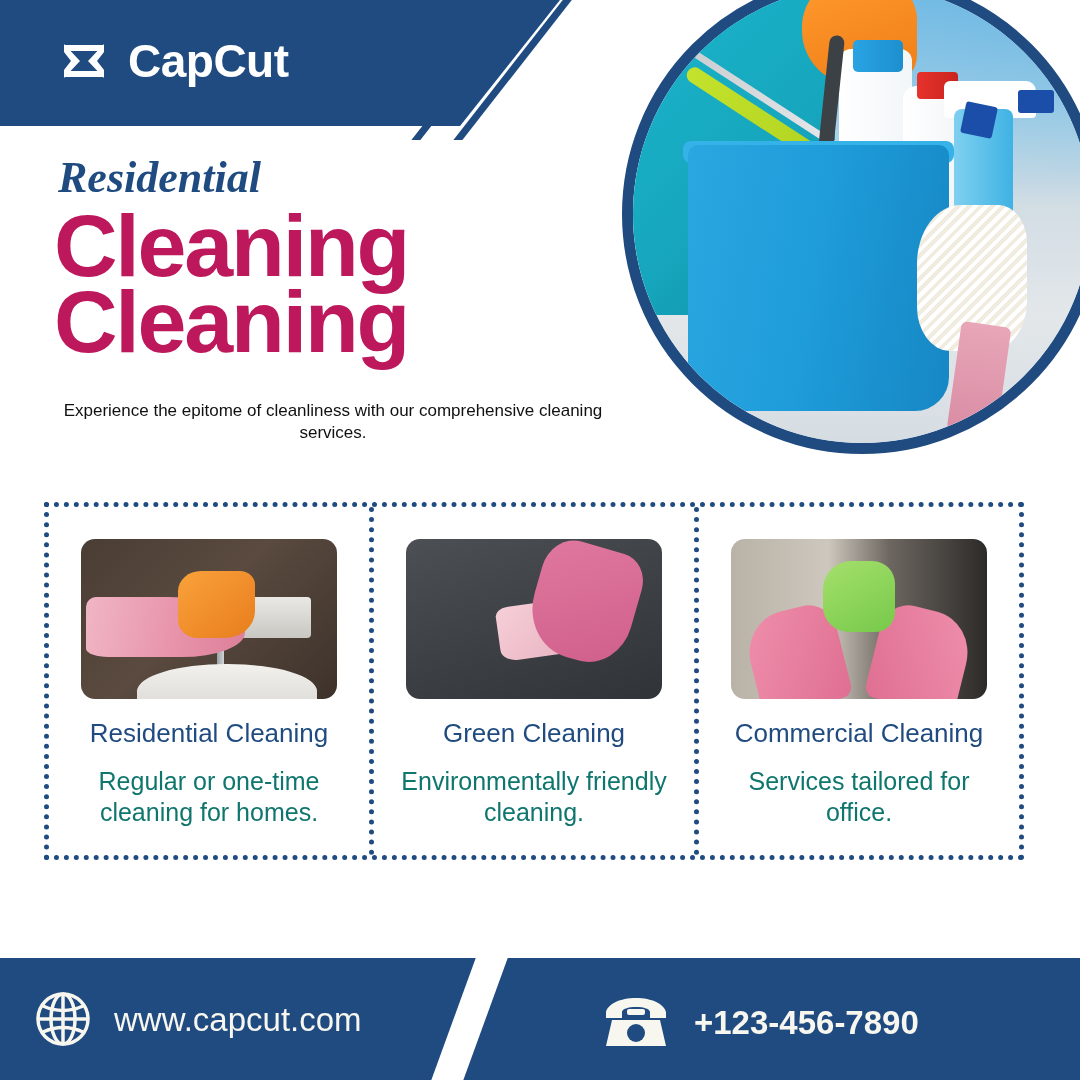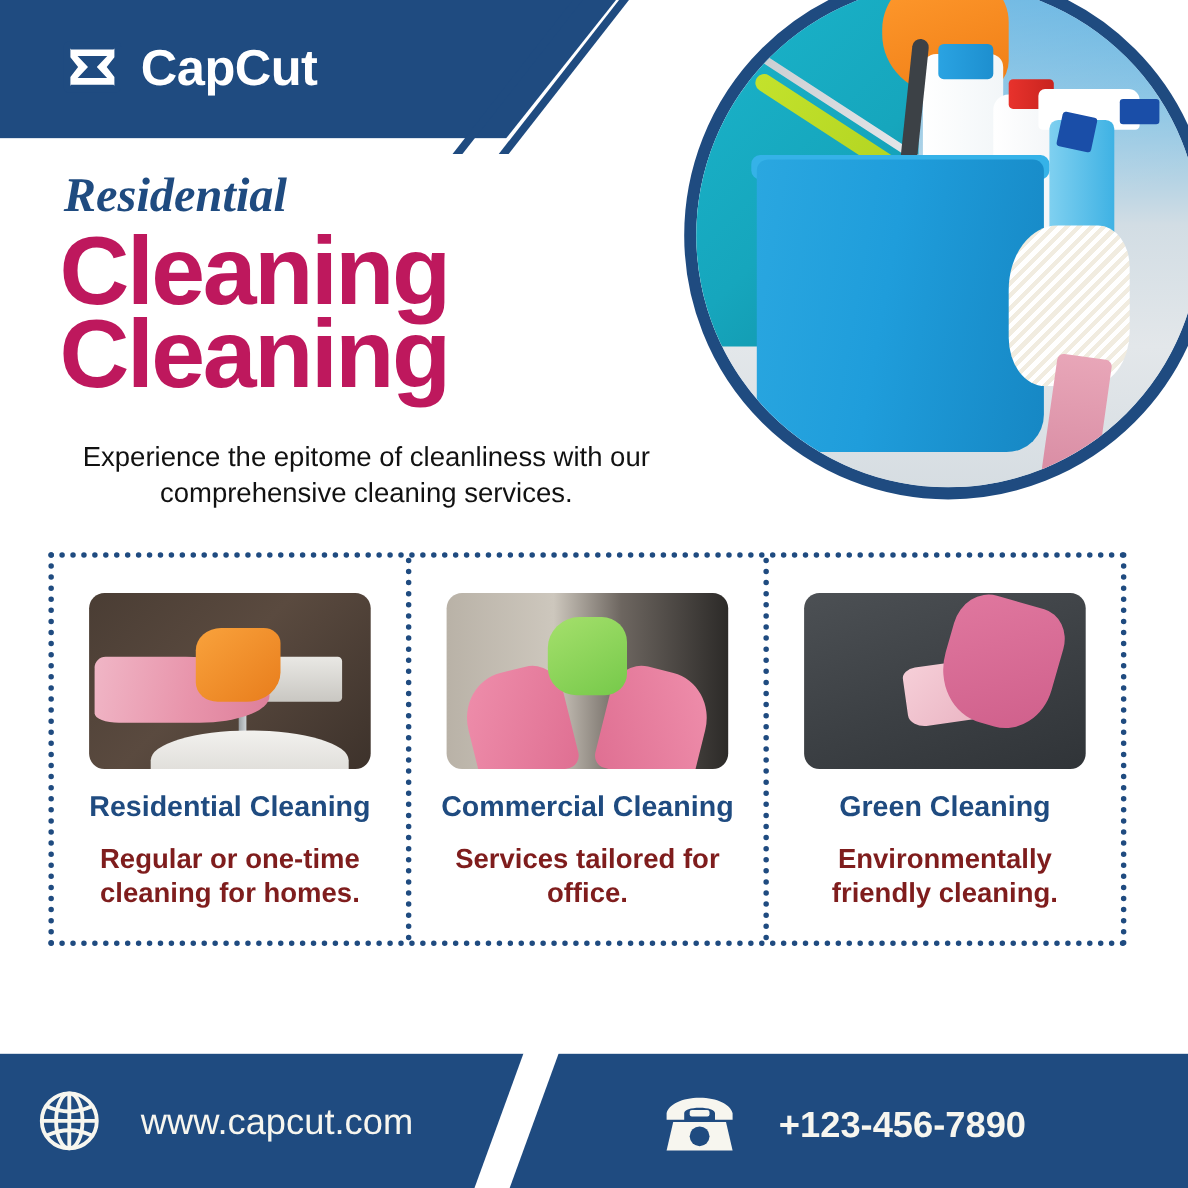--- a/index.html
+++ b/index.html
@@ -256,21 +256,21 @@
     color: #be185d;
     z-index: 6;
   }
   .headline span { display: block; }
   .subtitle {
     position: absolute;
     left: 48px;
     top: 400px;
     width: 570px;
     text-align: center;
-    font-size: 25px;
+    font-size: 17px;
     line-height: 1.28;
     color: #111111;
     z-index: 6;
   }
 
   
   .cards-frame {
     position: absolute;
     left: 44px;
     top: 502px;
@@ -281,21 +281,20 @@
     display: flex;
     z-index: 3;
   }
   .card {
     flex: 1 1 0;
     box-sizing: border-box;
     display: flex;
     flex-direction: column;
     align-items: center;
     padding: 32px 16px 0 16px;
-    font-weight: bold;
   }
   .card + .card {
     border-left: 5px dotted #1f4b80;
   }
   .card-img {
     width: 256px;
     height: 160px;
     border-radius: 14px;
     overflow: hidden;
     position: relative;
@@ -380,21 +379,21 @@
   .card-title {
     margin-top: 20px;
     font-size: 26px;
     color: #1f4b80;
     line-height: 1.1;
     text-align: center;
   }
   .card-desc {
     margin-top: 18px;
     font-size: 25px;
-    color: #7f1d1d;
+    color: #0f766e;
     line-height: 1.25;
     text-align: center;
   }
 
   
   .tagline {
     position: absolute;
     left: 0;
     top: 902px;
     width: 1080px;
@@ -424,21 +423,21 @@
     width: 32px;
     height: 150px;
     background: #ffffff;
     transform: skewX(-20deg);
     z-index: 6;
   }
   .footer-item {
     position: absolute;
     display: flex;
     align-items: center;
-    gap: 36px;
+    gap: 22px;
     z-index: 7;
     bottom: 32px;
   }
   .footer-item.web { left: 34px; }
   .footer-item.tel { left: 600px; font-weight: bold; }
   .footer-text {
     color: #f7f6ef;
     font-size: 33px;
     line-height: 1;
     white-space: nowrap;
@@ -505,36 +504,36 @@
         <div class="faucet"></div>
         <div class="basin"></div>
         <div class="glove"></div>
         <div class="cloth"></div>
       </div>
       <div class="card-title">Residential Cleaning</div>
       <div class="card-desc">Regular or one-time cleaning for homes.</div>
     </div>
 
     <div class="card">
+      <div class="card-img img-green">
+        <div class="rag"></div>
+        <div class="glove"></div>
+      </div>
+      <div class="card-title">Green Cleaning</div>
+      <div class="card-desc">Environmentally friendly cleaning.</div>
+    </div>
+
+    <div class="card">
       <div class="card-img img-commercial">
         <div class="g-left"></div>
         <div class="g-right"></div>
         <div class="green"></div>
       </div>
       <div class="card-title">Commercial Cleaning</div>
       <div class="card-desc">Services tailored for office.</div>
-    </div>
-
-    <div class="card">
-      <div class="card-img img-green">
-        <div class="rag"></div>
-        <div class="glove"></div>
-      </div>
-      <div class="card-title">Green Cleaning</div>
-      <div class="card-desc">Environmentally friendly cleaning.</div>
     </div>
 
   </div>
 
 
   <div class="footer-band"></div>
   <div class="footer-slash"></div>
 
   <div class="footer-item web">
     <svg class="globe-icon" viewBox="0 0 58 58">

